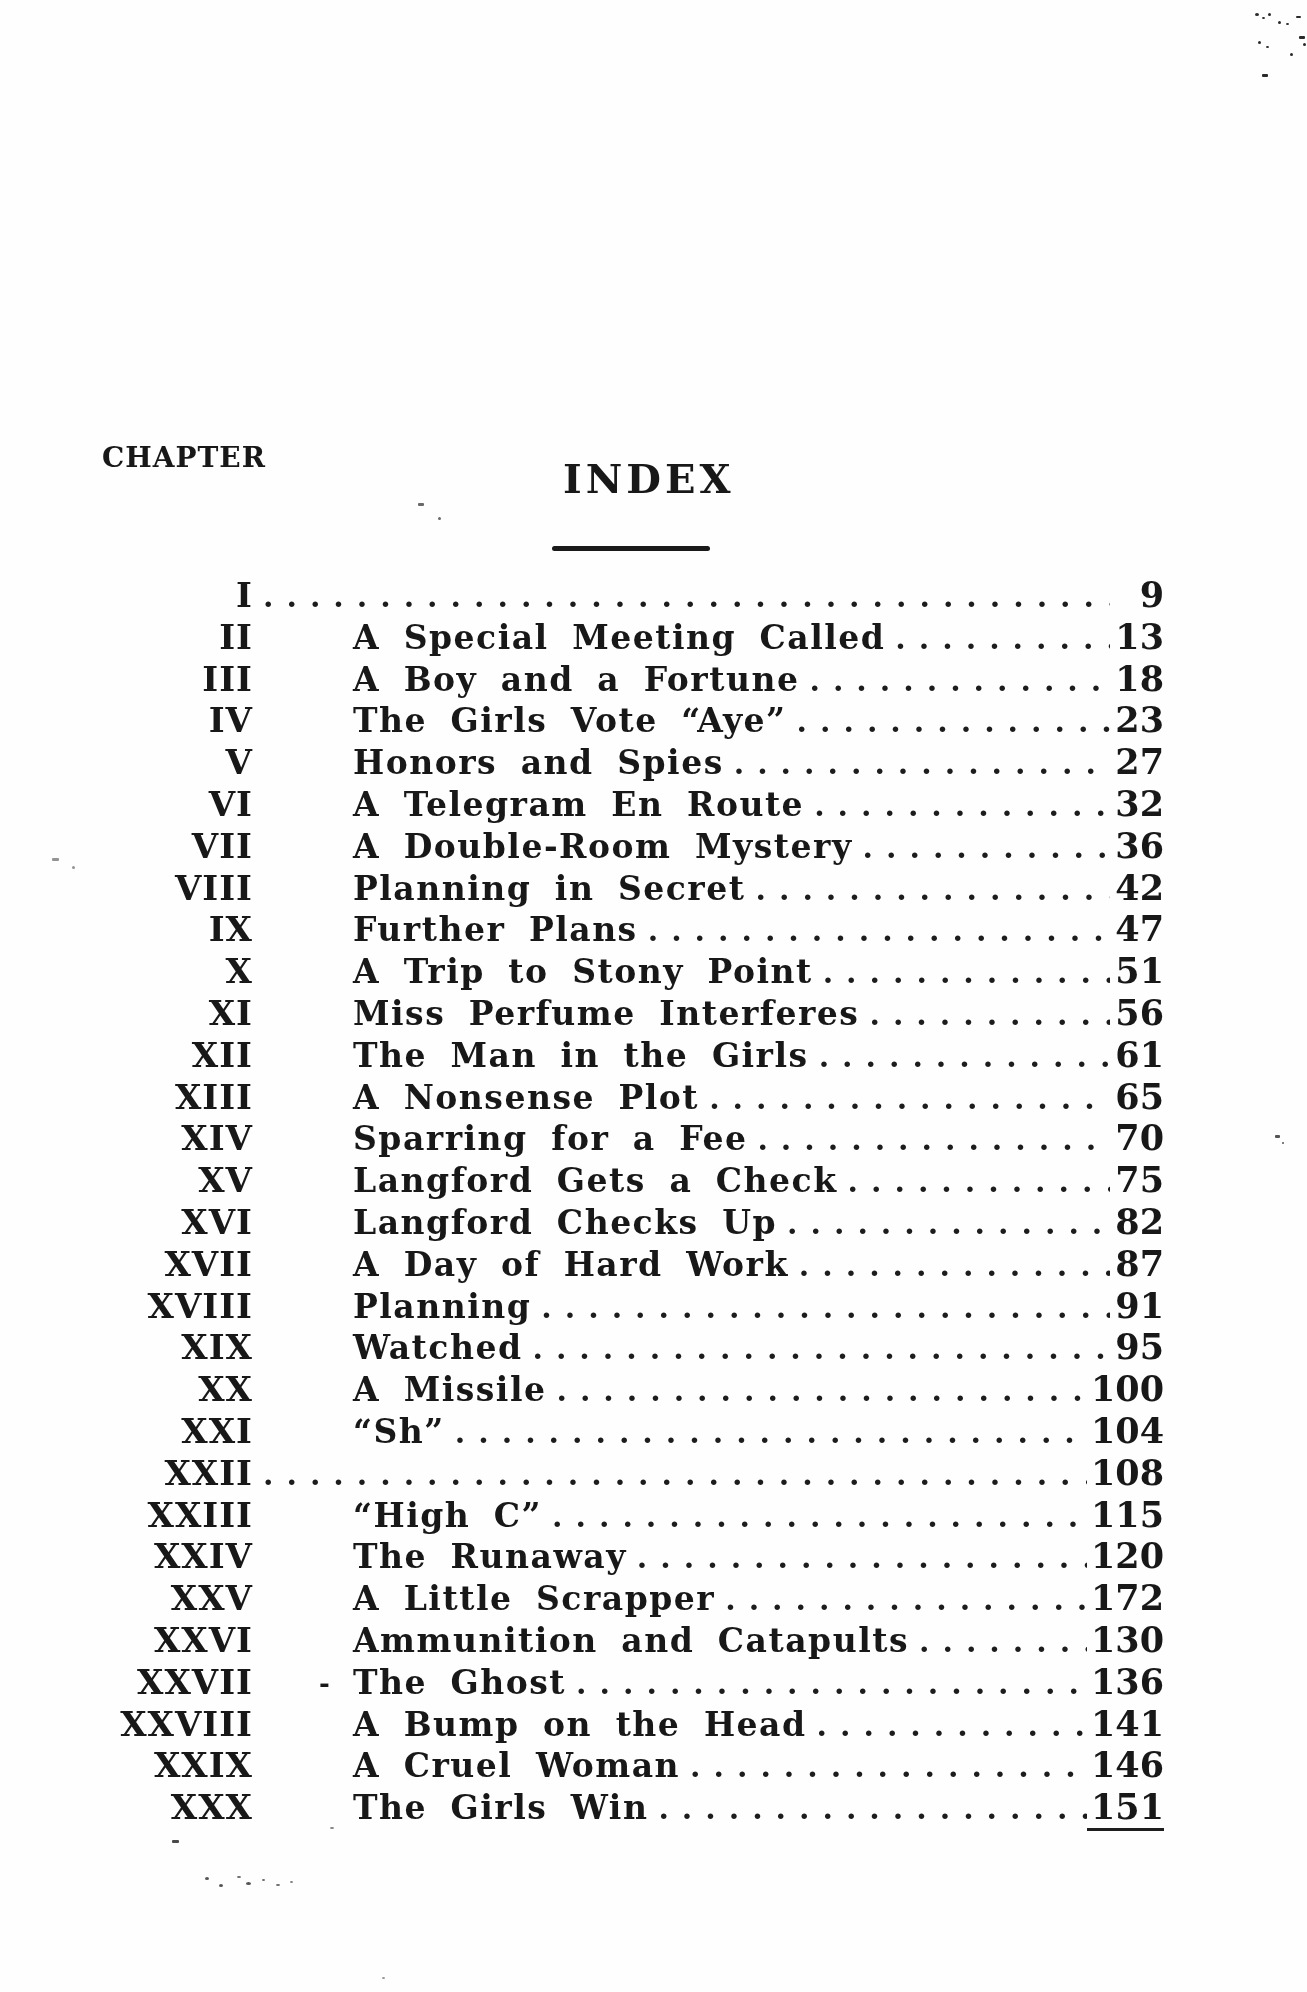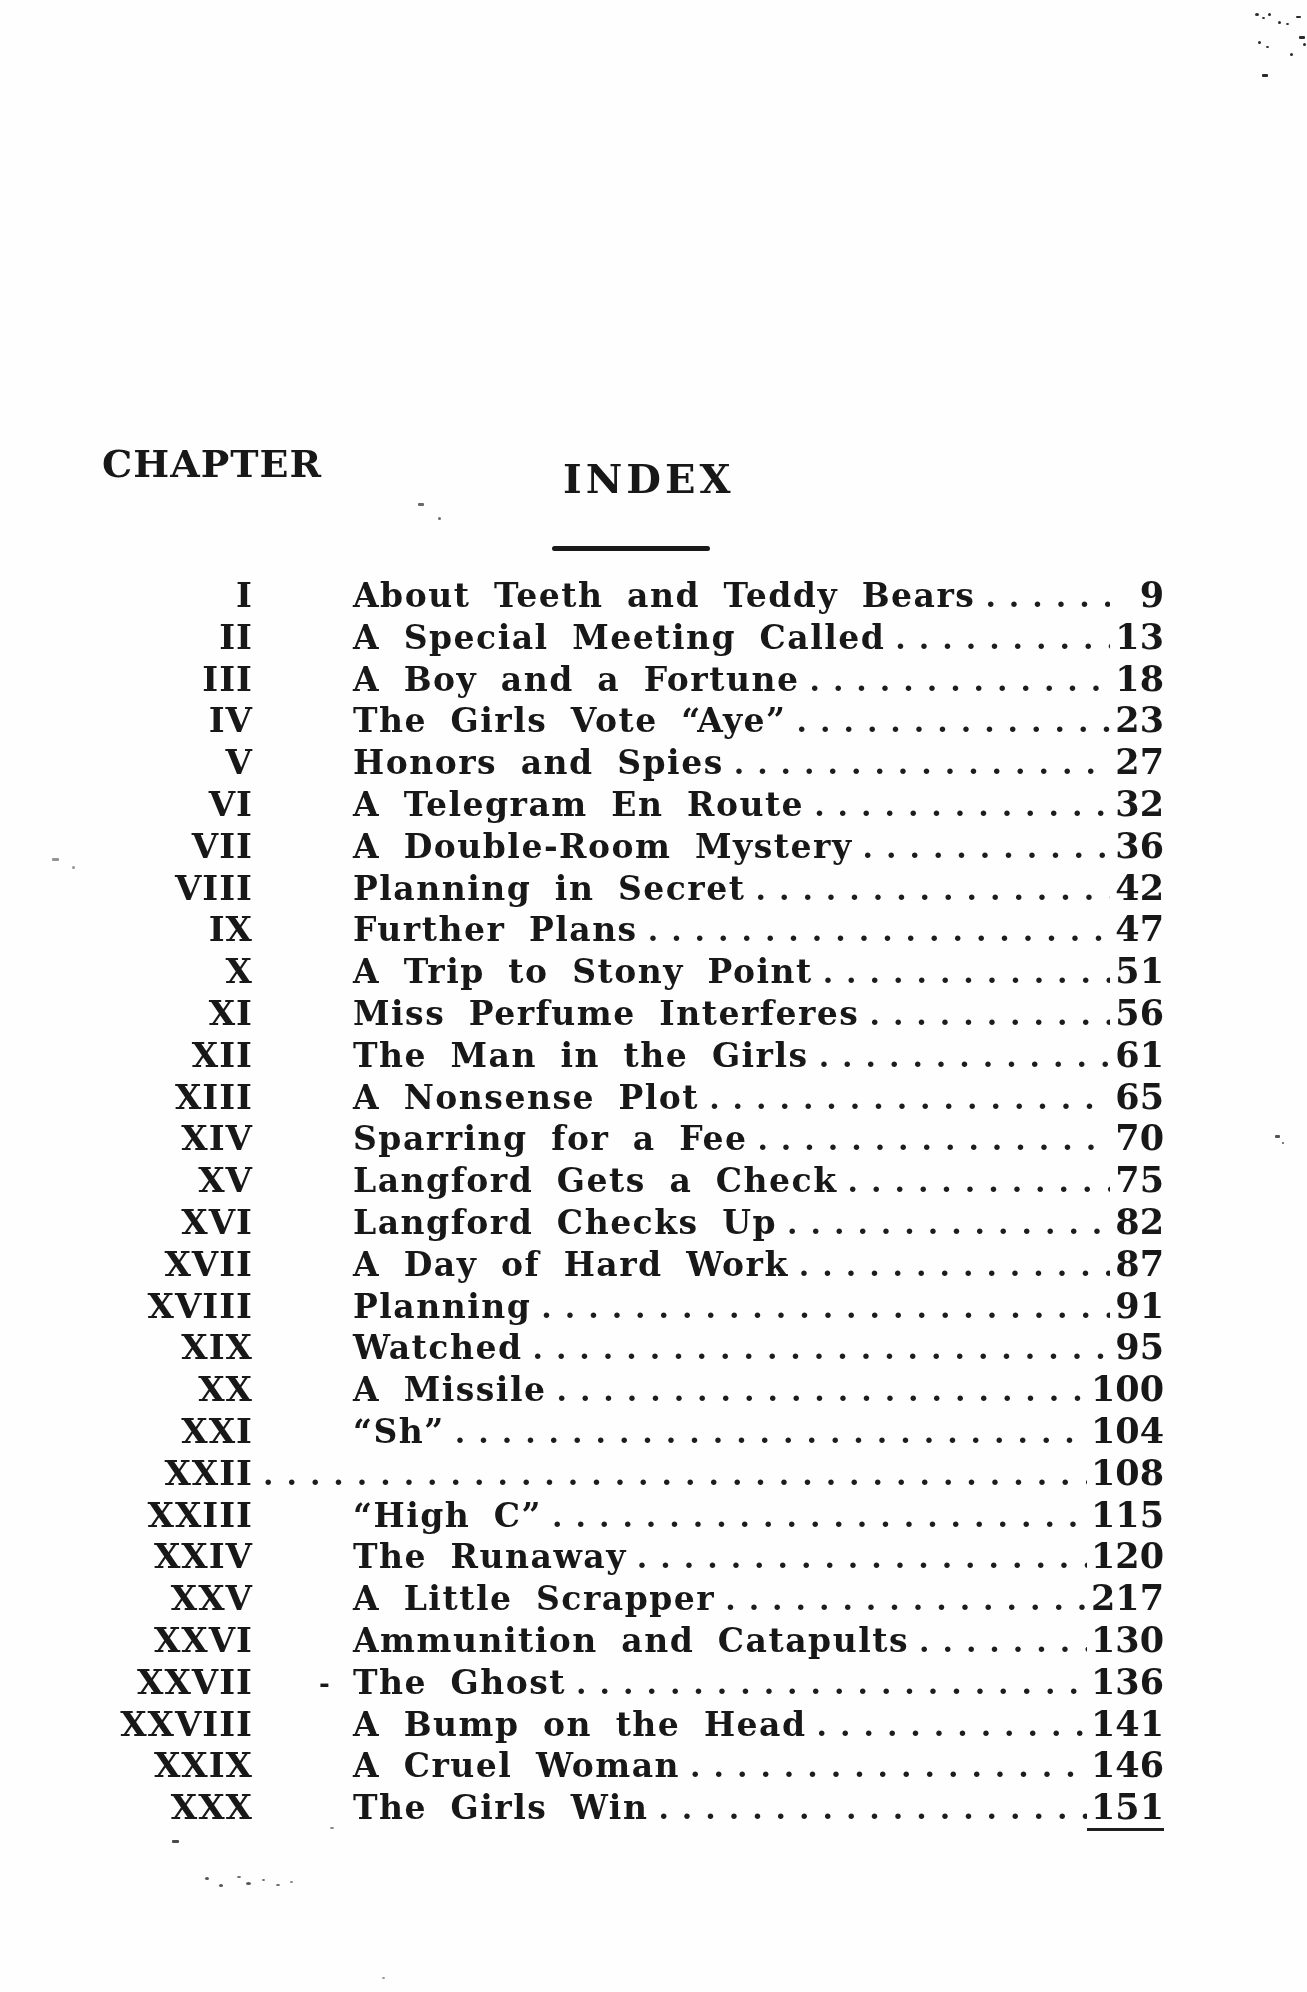--- a/index.html
+++ b/index.html
@@ -6,21 +6,21 @@
   .page{
     position:relative;
     width:1307px;height:1992px;
     background:#fefefe;
     overflow:hidden;
     font-family:"DejaVu Serif","Liberation Serif",serif;
     color:#181818;
   }
   .chapter-label{
     position:absolute;left:102px;top:441px;
-    font-size:38px;font-weight:700;letter-spacing:1px;
+    font-size:28px;font-weight:700;letter-spacing:1px;
     white-space:nowrap;
   }
   .index-title{
     position:absolute;left:563px;top:455px;
     font-size:40px;font-weight:700;letter-spacing:4px;
     white-space:nowrap;
   }
   .index-rule{
     position:absolute;left:552px;top:546px;
     width:158px;height:5px;background:#1a1a1a;border-radius:3px;
@@ -72,21 +72,20 @@
 
   <div class="chapter-label">CHAPTER</div>
 
   <div class="index-title">INDEX</div>
 
   <div class="index-rule"></div>
 
   <div class="index-list">
       <div class="toc-row">
         <span class="toc-num">I</span>
-        <span class="toc-title">About Teeth and Teddy Bears</span>
         <span class="toc-leader">............................................................</span>
         <span class="toc-page">9</span>
       </div>
       <div class="toc-row">
         <span class="toc-num">II</span>
         <span class="toc-title">A Special Meeting Called</span>
         <span class="toc-leader">............................................................</span>
         <span class="toc-page">13</span>
       </div>
       <div class="toc-row">
@@ -217,21 +216,21 @@
       <div class="toc-row">
         <span class="toc-num">XXIV</span>
         <span class="toc-title">The Runaway</span>
         <span class="toc-leader">............................................................</span>
         <span class="toc-page">120</span>
       </div>
       <div class="toc-row">
         <span class="toc-num">XXV</span>
         <span class="toc-title">A Little Scrapper</span>
         <span class="toc-leader">............................................................</span>
-        <span class="toc-page">217</span>
+        <span class="toc-page">172</span>
       </div>
       <div class="toc-row">
         <span class="toc-num">XXVI</span>
         <span class="toc-title">Ammunition and Catapults</span>
         <span class="toc-leader">............................................................</span>
         <span class="toc-page">130</span>
       </div>
       <div class="toc-row">
         <span class="toc-num">XXVII</span>
         <span class="stray-dash">-</span>

